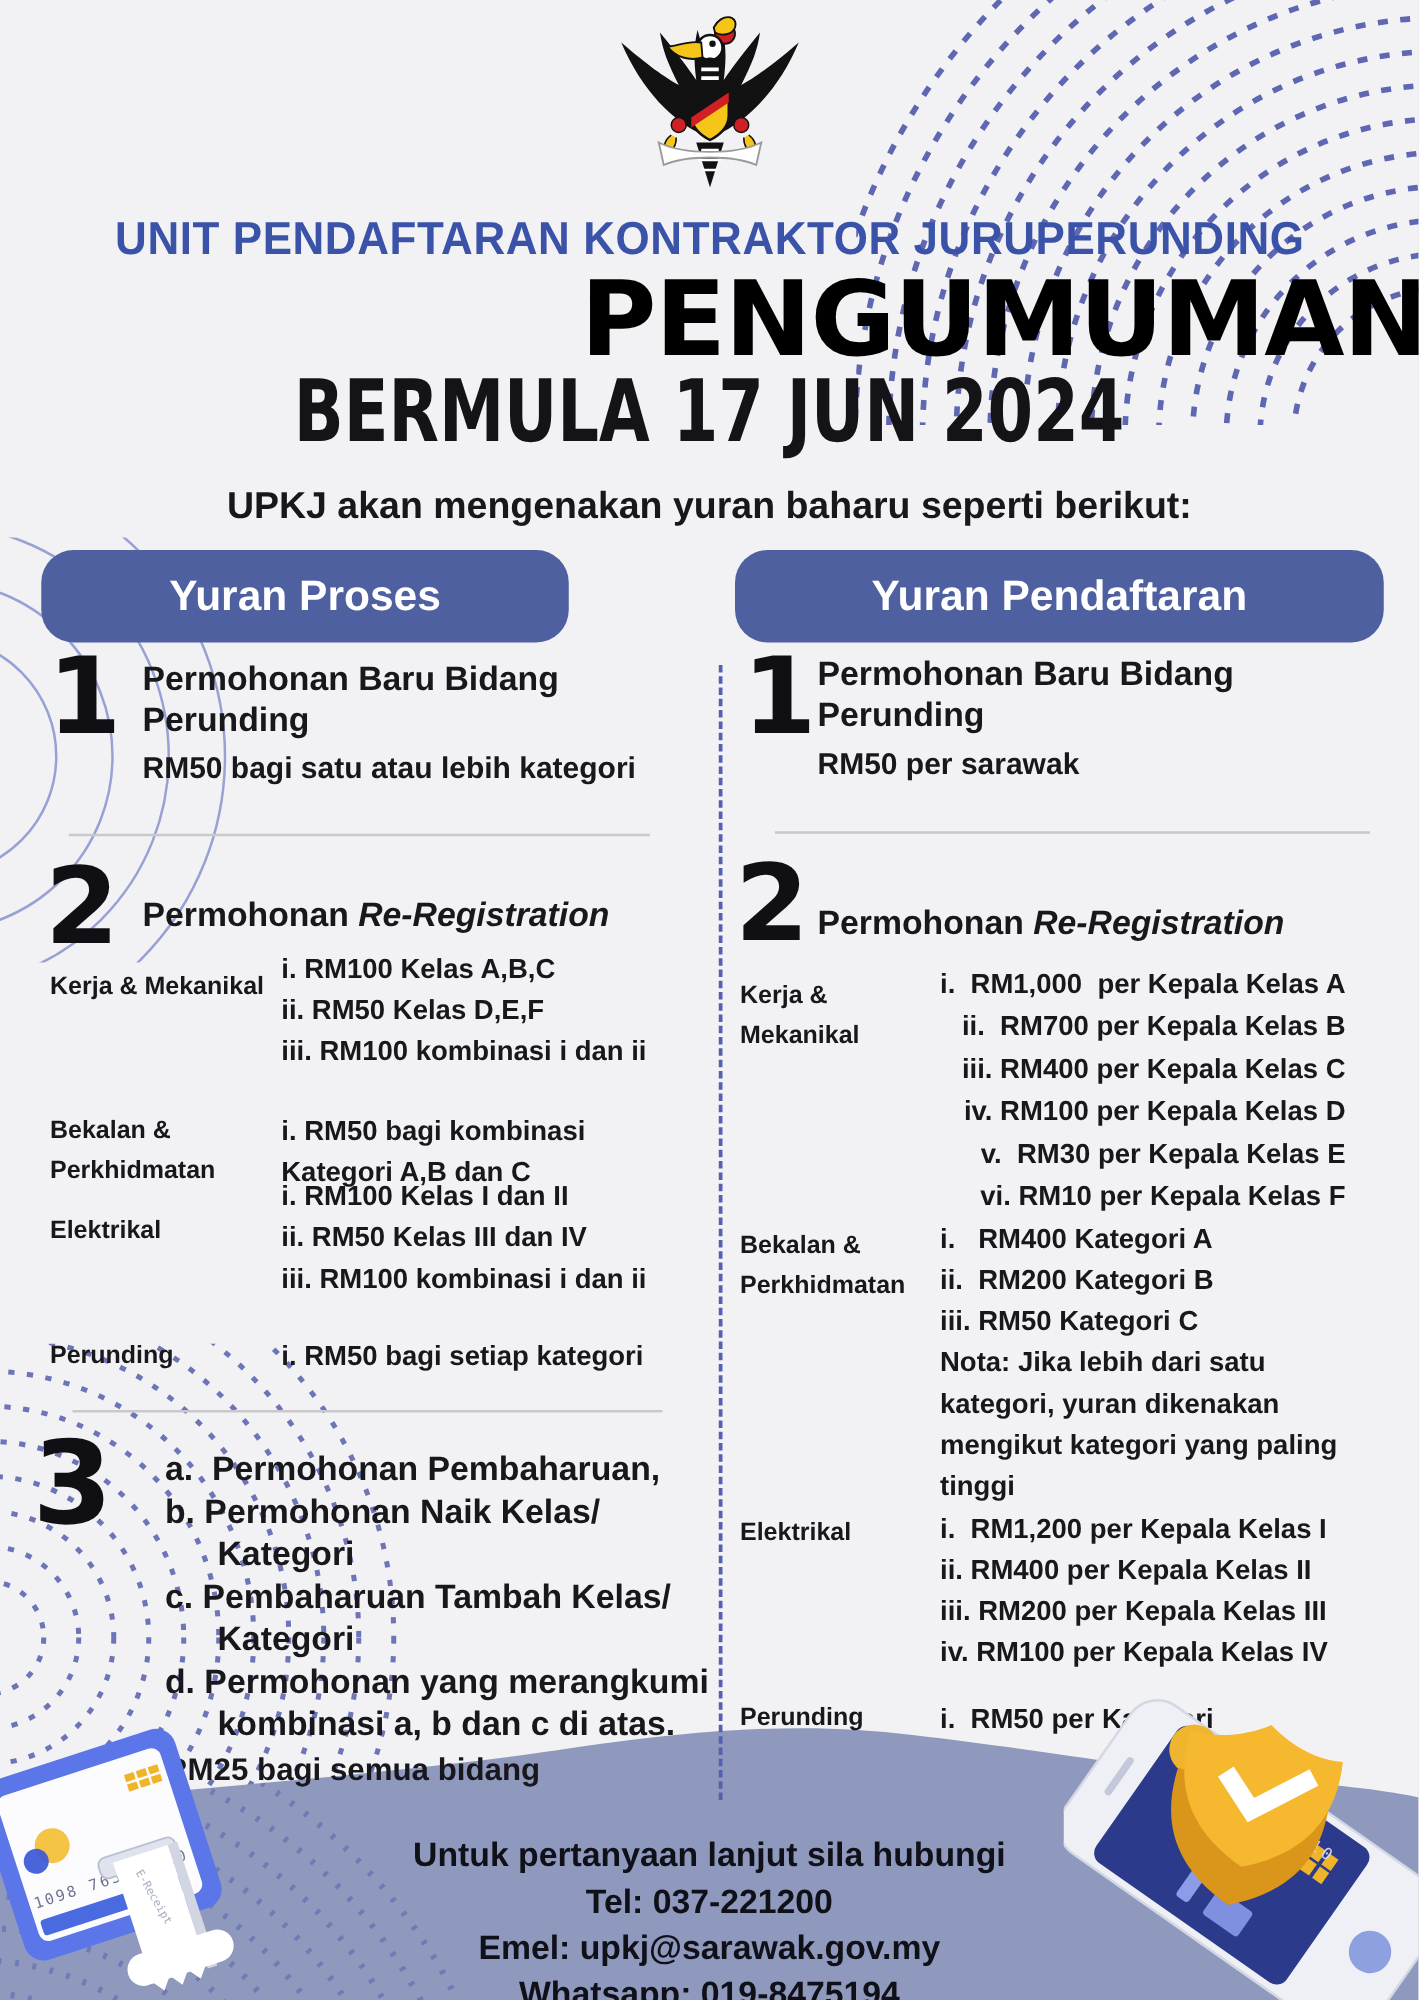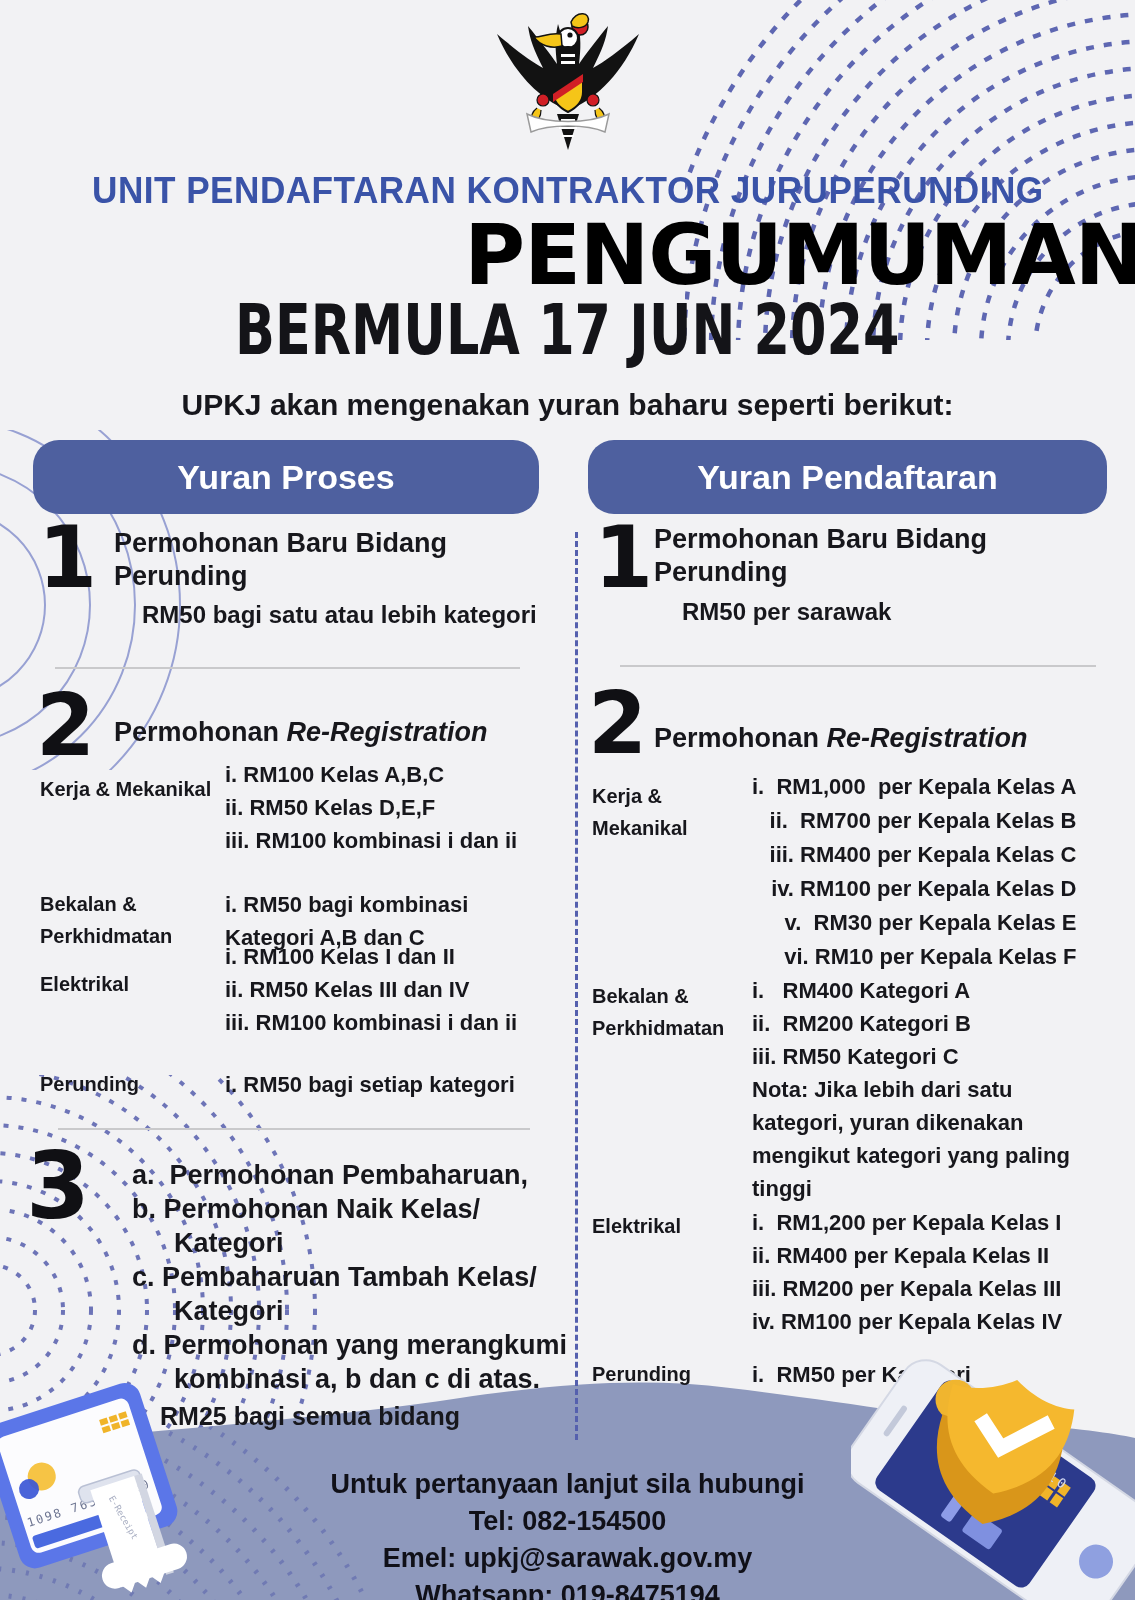--- a/index.html
+++ b/index.html
@@ -30,37 +30,37 @@
   .squeeze { display:inline-block; transform:scaleX(.76); transform-origin:center; white-space:nowrap; }
   .squeeze-sm { display:inline-block; transform:scaleX(.95); transform-origin:center; white-space:nowrap; }
   .intro { top:388px; left:0; width:100%; text-align:center; font-size:30px; font-weight:bold; }
 
   
   .pill {
     top:440px; height:74px; background:#4e609f; border-radius:26px;
     display:flex; align-items:center; justify-content:center;
     color:#ffffff; font-size:34px; font-weight:bold;
   }
-  .pill-left  { left:33px;  width:506px;text-align:right; }
+  .pill-left  { left:33px;  width:422px;text-align:right; }
   .pill-right { left:588px; width:519px; }
 
   
   .bignum {
     font-family:"DejaVu Sans", sans-serif; font-weight:bold;
     font-size:85px; line-height:.8; letter-spacing:-2px; color:#101014;
   }
   .n-l1 { left:38px;  top:524px; }
   .n-r1 { left:594px; top:524px; }
   .n-l2 { left:36px;  top:692px; }
   .n-r2 { left:588px; top:690px; }
   .n-l3 { left:26px;  top:1150px; font-size:92px; }
 
   
   .sec-title { font-size:27px; font-weight:bold; line-height:33px; }
-  .fee       { font-size:24px; font-weight:bold;margin-left:28px; }
+  .fee       { font-size:24px; font-weight:bold; }
   .row-label { font-size:20px; font-weight:bold; line-height:32px; }
   .val-line  { font-size:22px; font-weight:bold; white-space:pre; }
   .lh33 .val-line { line-height:33px; }
   .lh34 .val-line { line-height:34px;text-align:right; }
   .abc-line  {
     font-size:27px; font-weight:bold; line-height:34px;
     padding-left:42px; text-indent:-42px; white-space:pre-wrap;
   }
 
   .h-div { position:absolute; height:2px; background:#c9c9cb; }
@@ -311,21 +311,21 @@
       <circle cx="-20" cy="420" r="326"></circle>
         <circle cx="-20" cy="420" r="352"></circle>
       <circle cx="-20" cy="420" r="378"></circle>
         <circle cx="-20" cy="420" r="404"></circle>
       <circle cx="-20" cy="420" r="430"></circle>
     </g>
   </svg>
 
   <div class="contact">
     <div>Untuk pertanyaan lanjut sila hubungi</div>
-    <div>Tel: 082-154500</div>
+    <div>Tel: 037-221200</div>
     <div>Emel: upkj@sarawak.gov.my</div>
     <div>Whatsapp: 019-8475194</div>
   </div>
 
   <svg class="illu illu-left" width="230" height="235" viewBox="0 0 230 235">
     <g transform="rotate(-18 115 120)">
       <rect x="20" y="28" width="165" height="150" rx="16" fill="#5b76e8"></rect>
       <rect x="34" y="42" width="137" height="122" rx="8" fill="#fcfcfe"></rect>
       <g fill="#f0b429">
         <rect x="138" y="56" width="8" height="6"></rect>

